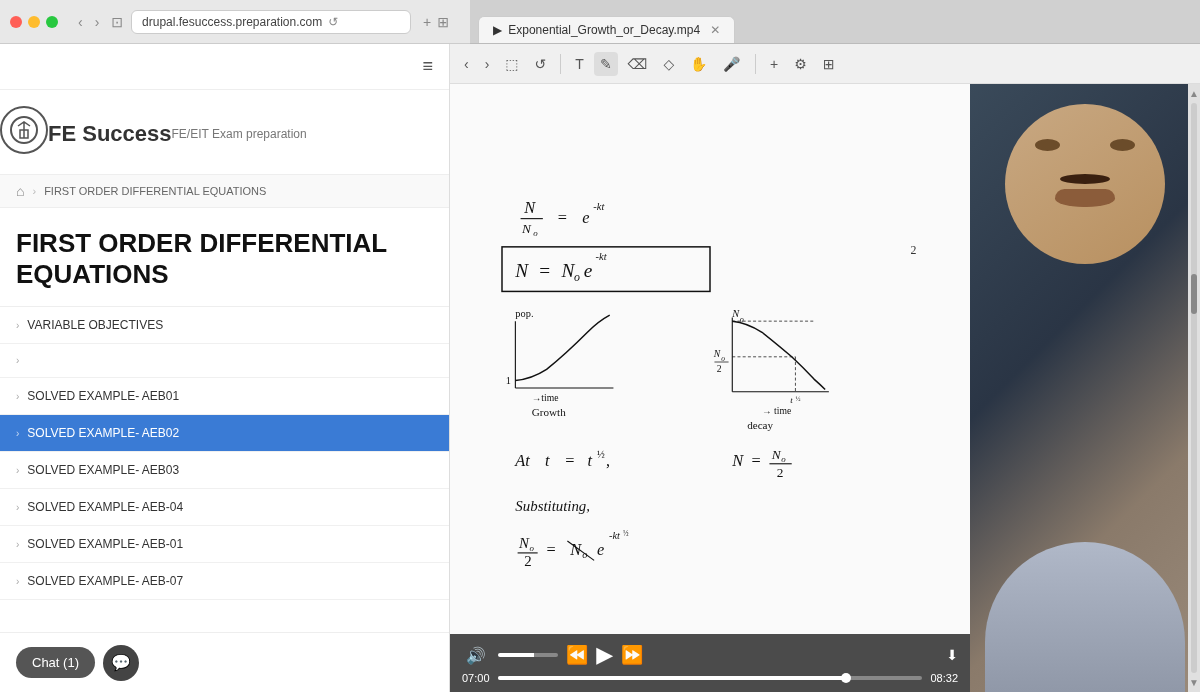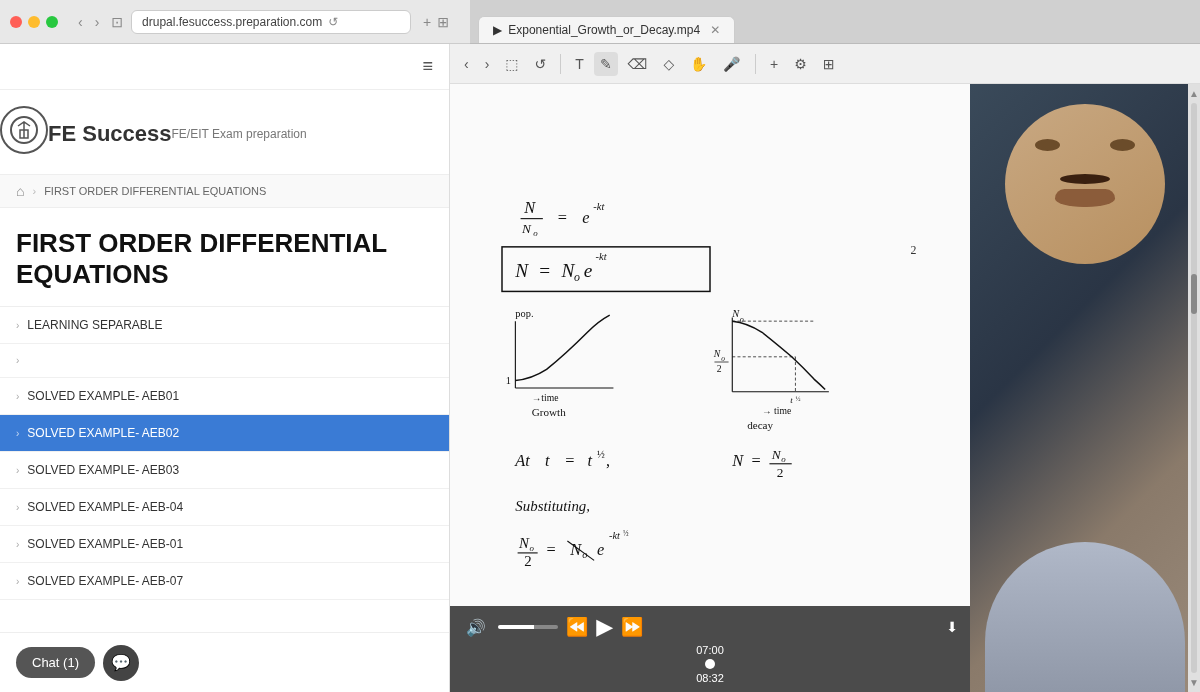--- a/index.html
+++ b/index.html
@@ -232,21 +232,20 @@
       border-radius: 2px;
       cursor: pointer;
     }
     .rewind-btn, .play-btn, .forward-btn { color: #fff; font-size: 18px; cursor: pointer; background: none; border: none; }
     .play-btn { font-size: 22px; }
     .download-btn { margin-left: auto; color: #fff; font-size: 14px; cursor: pointer; background: none; border: none; }
     .progress-bar-container {
       display: flex;
       align-items: center;
       gap: 8px;
-      flex-direction: column;
     }
     .time-label { color: #fff; font-size: 11px; }
     .progress-track {
       flex: 1;
       height: 4px;
       background: #888;
       border-radius: 2px;
       position: relative;
       cursor: pointer;
     }
@@ -355,21 +354,21 @@
     </div>
 
     <div class="page-title-area">
       <div class="page-title">FIRST ORDER DIFFERENTIAL EQUATIONS</div>
     </div>
 
     <nav class="nav-list">
 
     <div class="nav-item">
           <span class="chevron">›</span>
-          <span>LEARNING SEPARABLE</span>
+          <span>VARIABLE OBJECTIVES</span>
         </div>
         <div class="nav-item">
           <span class="chevron">›</span>
         </div>
         <div class="nav-item">
           <span class="chevron">›</span>
           <span>SOLVED EXAMPLE- AEB01</span>
         </div>
         <div class="nav-item active">
           <span class="chevron">›</span>

